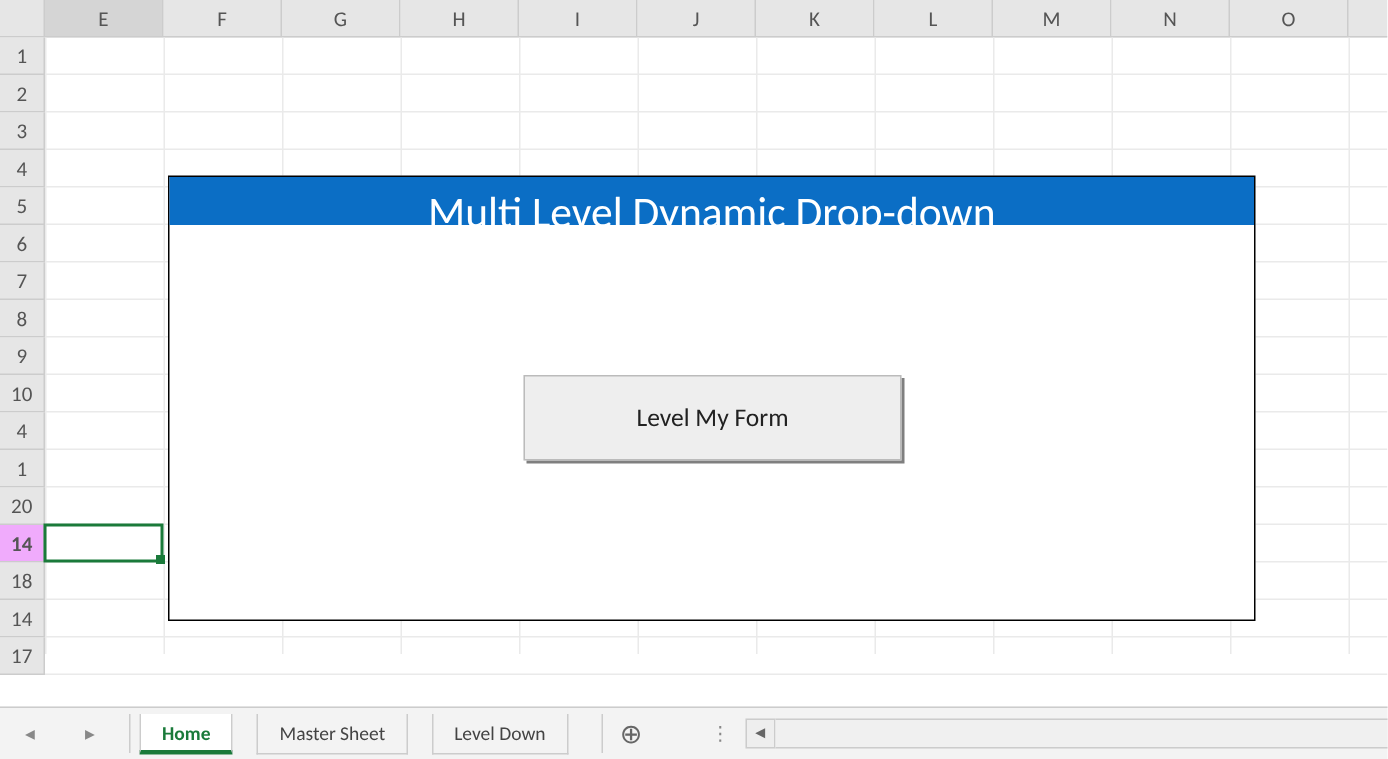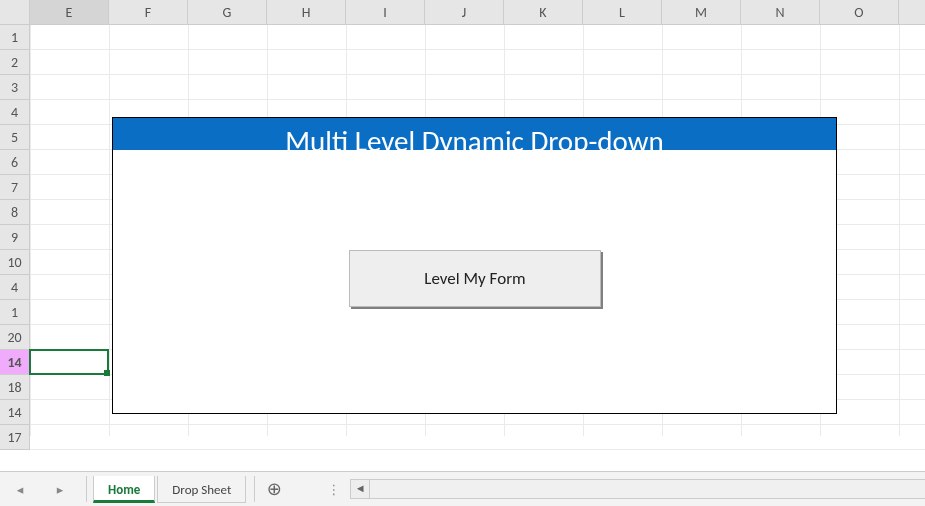--- a/index.html
+++ b/index.html
@@ -143,21 +143,21 @@
   .tab-nav span { cursor: pointer; }
   .tab {
     padding: 0 14px;
     height: 27px;
     line-height: 27px;
     border: 1px solid #ccc;
     border-top: none;
     background: #f3f3f3;
     color: #444;
     cursor: pointer;
-    margin-right: 2px;
+    margin-right: 16px;
     text-align: right;
   }
   .tab.active {
     background: #fff;
     border-bottom: 3px solid #1a7a3a;
     color: #1a7a3a;
     font-weight: bold;
   }
   .tabsep { width:1px; background:#ccc; align-self:stretch; margin:4px 6px; }
   .add-sheet {
@@ -312,21 +312,22 @@
 </div>
 
 <div class="tabs-bar">
   <div class="tab-nav">
     <span>◂</span>
     <span>▸</span>
   </div>
   <div class="tabsep"></div>
   <div id="tabs-holder" style="display:flex;">
       <div class="tab active">Home</div>
-      <div class="tab">Drop Sheet</div>
+      <div class="tab">Master Sheet</div>
+      <div class="tab">Level Down</div>
     </div>
   <div class="tabsep"></div>
   <div class="add-sheet">⊕</div>
   <div class="hscroll">
     <span class="dots">⋮</span>
     <div class="arrow">◄</div>
     <div class="track"></div>
   </div>
 </div>
 

